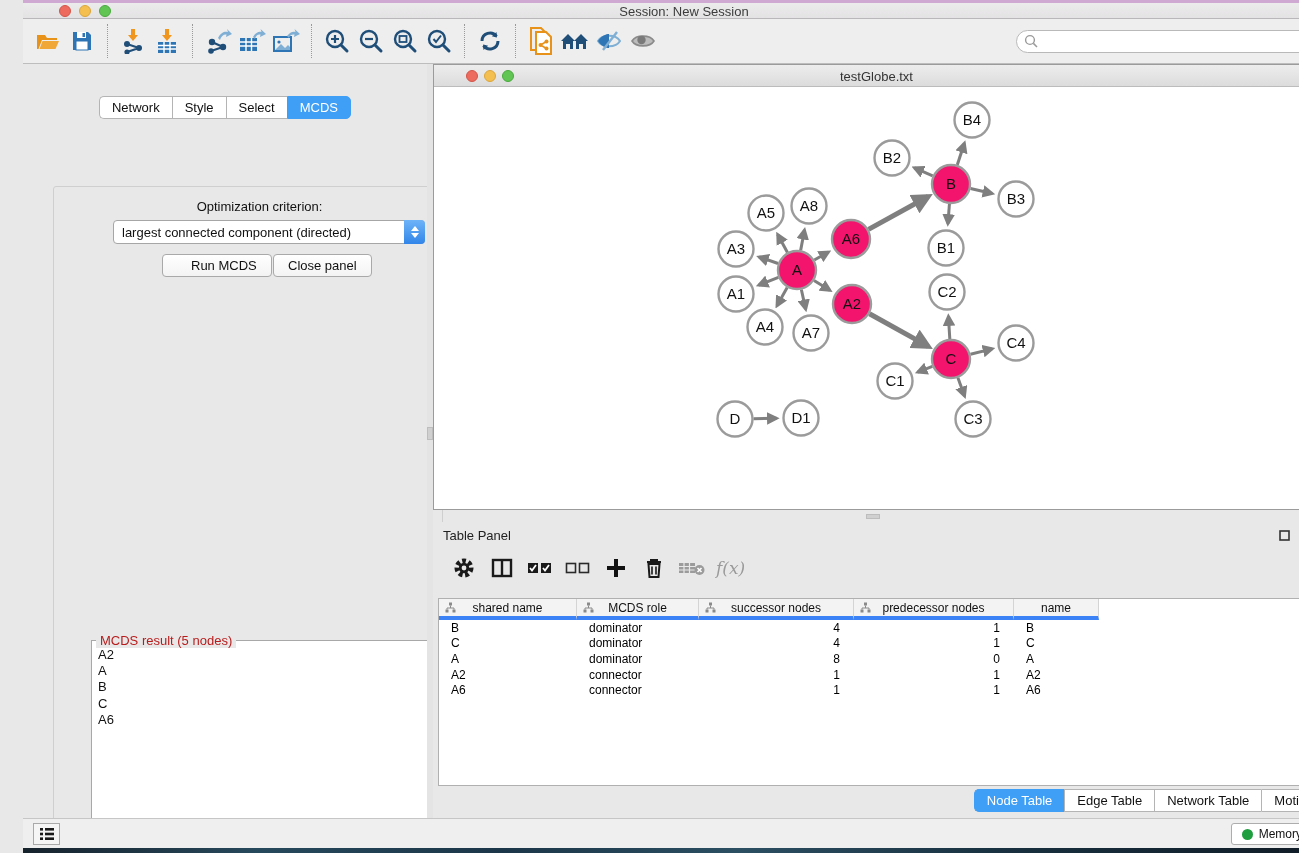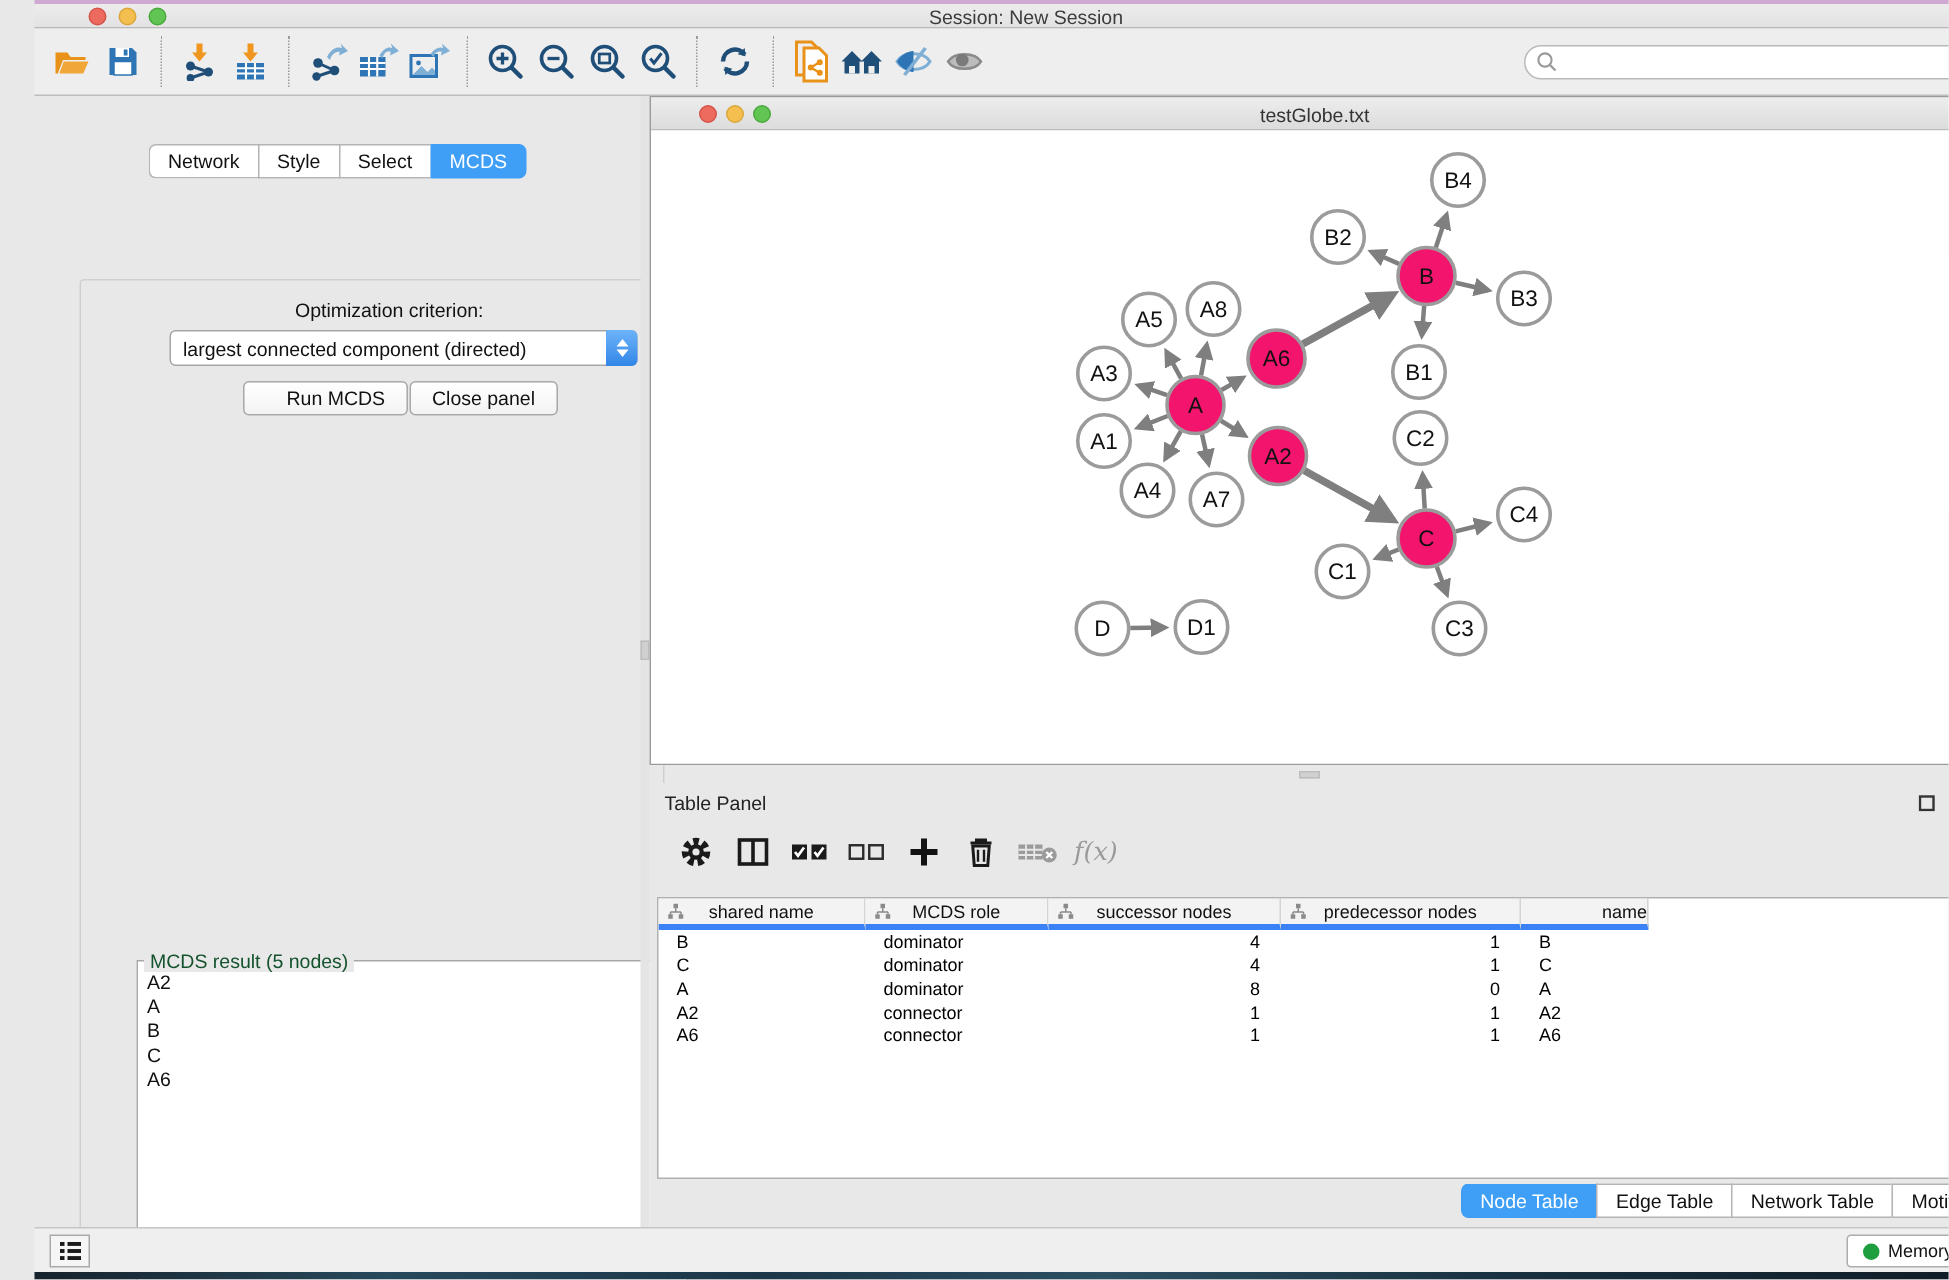--- a/index.html
+++ b/index.html
@@ -52,21 +52,21 @@
   #criterion .stepper { width:21px; height:24px; margin-right:-1px; border-radius:0 4px 4px 0;
     background:linear-gradient(#6db3f8,#3286e8); display:flex; flex-direction:column;
     align-items:center; justify-content:center; gap:2px; }
   .chev-up { width:0; height:0; border-left:4px solid transparent; border-right:4px solid transparent; border-bottom:5px solid #fff; }
   .chev-dn { width:0; height:0; border-left:4px solid transparent; border-right:4px solid transparent; border-top:5px solid #fff; }
   .btn { background:linear-gradient(#ffffff,#f3f3f3); border:1px solid #a9a9a9; border-radius:4px;
     font-size:13px; color:#111; padding:3px 14px; font-family:"Liberation Sans", sans-serif; }
   #run-btn { left:85px; top:67px;padding-left:28px; }
   #close-btn { left:196px; top:67px; }
   #mcds-result { left:14px; top:453px; width:368px; height:342px; border:1px solid #a8a8a8; background:#fff; }
-  #mcds-legend { position:absolute; top:-8px; left:4px; background:#e8e8e8; padding:0 4px; font-size:13px; color:#14532d; }
+  #mcds-legend { position:absolute; top:-8px; left:4px; background:#e8e8e8; padding:0 4px; font-size:13px; color:#b91c1c; }
   #mcds-list { position:absolute; left:1px; top:6px; right:13px; bottom:1px; overflow:hidden; }
   #mcds-list .item { font-size:13px; color:#111; line-height:16.2px; padding-left:5px; }
   #mcds-scroll { position:absolute; top:6px; right:1px; bottom:1px; width:12px;
     background:#fafafa; border-left:1px solid #d7d7d7; }
 
   
   #v-divider { left:404px; top:64px; width:6px; height:754px; background:#e4e4e4; }
   #v-grip { left:404px; top:427px; width:6px; height:13px; background:#d0d0d0; border:1px solid #bdbdbd; }
 
   
@@ -533,21 +533,21 @@
         </div>
         <div class="th" style="width: 160px; position: relative;">
           <svg class="tree-ico" width="11" height="11" viewBox="0 0 11 11">
             <rect x="4" y="0.5" width="3" height="3" fill="#8a8a8a"></rect>
             <path d="M5.5 3.5 V6 M2 6 H9 M2 6 V7.5 M9 6 V7.5" stroke="#8a8a8a" fill="none"></path>
             <rect x="0.5" y="7.5" width="3" height="3" fill="#8a8a8a"></rect>
             <rect x="7.5" y="7.5" width="3" height="3" fill="#8a8a8a"></rect>
           </svg>
           <span>predecessor nodes</span>
         </div>
-        <div class="th" style="width: 85px; position: relative; justify-content: flex-end;">
+        <div class="th" style="width: 85px; position: relative;">
           <span>name</span>
         </div>
       </div>
     <div id="nt-body" style="position:absolute;left:0;top:21px;right:9px;">
         <div class="tbody-row">
           <div class="td" style="width: 138px; text-align: left; padding: 0px 0px 0px 12px;">B</div>
           <div class="td" style="width: 122px; text-align: left; padding: 0px 0px 0px 12px;">dominator</div>
           <div class="td" style="width: 155px; text-align: right; padding: 0px 14px 0px 0px;">4</div>
           <div class="td" style="width: 160px; text-align: right; padding: 0px 14px 0px 0px;">1</div>
           <div class="td" style="width: 85px; text-align: left; padding: 0px 0px 0px 12px;">B</div>

